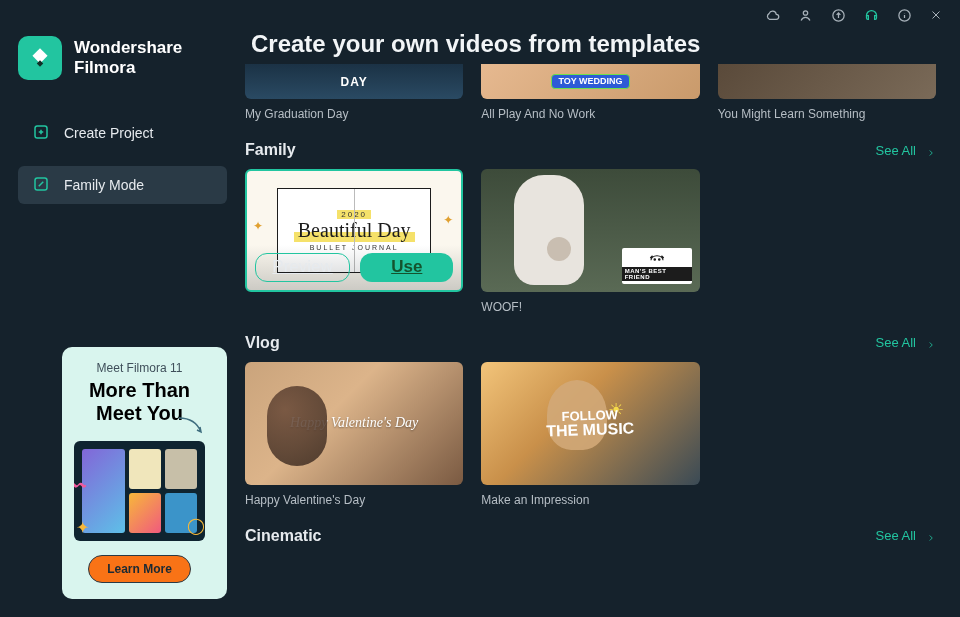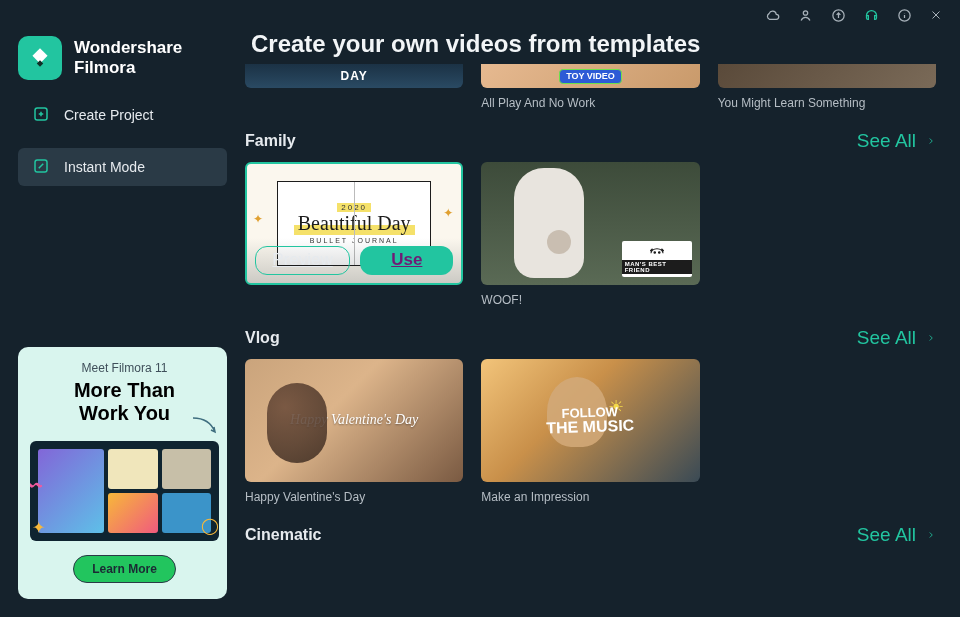--- a/index.html
+++ b/index.html
@@ -26,21 +26,21 @@
     .titlebar-icon.accent { color: #22c5a0; }
     .app-body { display: flex; flex: 1; min-height: 0; }
     .sidebar {
       width: 245px;
       padding: 6px 18px 18px 18px;
       display: flex;
       flex-direction: column;
     }
     .brand {
       display: flex; align-items: center; gap: 12px;
-      margin-bottom: 16px;
+      margin-bottom: 34px;
     }
     .brand-logo {
       width: 44px; height: 44px; border-radius: 10px;
       background: #22c5a0;
       display: flex; align-items: center; justify-content: center;
     }
     .brand-logo svg { width: 26px; height: 26px; }
     .brand-text { color: #fff; font-weight: 600; font-size: 17px; line-height: 1.15; }
     .nav-item {
       display: flex; align-items: center; gap: 14px;
@@ -50,22 +50,23 @@
       cursor: pointer;
       margin-bottom: 14px;
     }
     .nav-item.active { background: #2a3a46; }
     .nav-item svg { width: 18px; height: 18px; flex-shrink:0; }
     .nav-icon-accent { color: #22c5a0; }
     .promo {
       margin-top: auto;
       background: #d9f5ee;
       border-radius: 10px;
-      padding: 14px 8px 16px 12px;
+      padding: 14px 22px 16px 12px;
       text-align: center;
+      margin-left: 44px;
     }
     .promo-tag { color: #3f4f5a; font-size: 12px; margin-bottom: 4px; }
     .promo-title {
       color: #000000; font-weight: 800; font-size: 20px; line-height: 1.15;
       margin-bottom: 6px;
       position: relative;
     }
     .promo-arrow {
       position: absolute; right: -2px; bottom: -18px; color: #3f6e7f;
     }
@@ -84,21 +85,21 @@
     .pg { border-radius: 3px; }
     .pg1 { grid-row: 1 / 3; background: linear-gradient(135deg,#8266d8,#5ec0e8); }
     .pg2 { background: #f0e6bb; }
     .pg3 { background: #c7bfa8; }
     .pg4 { background: linear-gradient(135deg,#f7b83a,#f05a7e); }
     .pg5 { background: #3b94c9; }
     .doodle {
       position: absolute; font-size: 16px;
     }
     .promo-btn {
-      background: #22c55e; color: #1b2a34; font-weight: 600; font-size: 12px;
+      background: #f97316; color: #1b2a34; font-weight: 600; font-size: 12px;
       border: 1px solid #2a3a46; padding: 6px 18px; border-radius: 18px;
       cursor: pointer;
     }
     .content {
       flex: 1; position: relative; overflow: hidden;
     }
     .content-inner {
       position: absolute; inset: 0; overflow-y: hidden;
       padding: 0 24px 0 0;
     }
@@ -106,42 +107,42 @@
       color: #f2f5f7; font-size: 24px; font-weight: 700;
       margin: 0 0 6px 6px;
     }
     .section { margin-top: 0; }
     .section-head {
       display: flex; align-items: center; justify-content: space-between;
       margin: 20px 0 10px 0;
     }
     .section-title { color: #e6eaee; font-size: 16px; font-weight: 600; }
     .see-all {
-      display: flex; align-items: center; gap: 10px;
-      color: #22c5a0; font-size: 19px; cursor: pointer;
+      display: flex; align-items: flex-end; gap: 10px;
+      color: #22c5a0; font-size: 13px; cursor: pointer;
     }
     .row3 {
       display: grid; grid-template-columns: repeat(3, 1fr); gap: 18px;
     }
     .card {
       display: flex; flex-direction: column;
       cursor: pointer;
     }
     .thumb {
       width: 100%; aspect-ratio: 208 / 117;
       border-radius: 6px; position: relative; overflow: hidden;
       background: #3a4550;
     }
     .caption {
       font-size: 12px; color: #b6bec5;
       margin-top: 8px;
     }
     
     .partial-row .thumb-partial {
-      height: 24px; border-radius: 0 0 6px 6px; position: relative; overflow: hidden;
+      height: 35px; border-radius: 0 0 6px 6px; position: relative; overflow: hidden;
     }
 
     
     .tp-grad { background: linear-gradient(180deg,#1b3245,#2a4a63); display:flex;align-items:center;justify-content:center; }
     .tp-grad .badge { color:#fff;font-weight:800;font-size:12px;letter-spacing:1px; }
     .tp-toy { background: linear-gradient(135deg,#e6b990,#c99a6b); display:flex;align-items:center;justify-content:center; }
     .tp-toy .bubble { background:#2d5bd6;color:#fff;font-size:9px;font-weight:800;padding:2px 6px;border-radius:4px;line-height:1;border:1px solid #6fe04a; }
     .tp-learn { background: linear-gradient(135deg,#5a4a3a,#7a6a58); }
 
     .t-beautiful {
@@ -195,21 +196,21 @@
       position: absolute; left:0; right:0; bottom:0;
       padding: 8px; display:flex; gap:10px;
       background: linear-gradient(transparent, rgba(16,24,30,.2));
     }
     .hbtn {
       flex:1; height:29px; border-radius:12px; font-size:17px; display:flex;align-items:center;justify-content:center;
       cursor:pointer;
       text-decoration:underline;
     }
     .hbtn.preview { border:1px solid #22c5a0; color:#e6eaee; background:transparent;}
-    .hbtn.use { background:#22c5a0; color:#701a75; font-weight:600;}
+    .hbtn.use { background:#22c5a0; color:#14532d; font-weight:600;}
 
     .chev { width:10px;height:10px; }
   </style>
 </head>
 <body>
 
 <div class="titlebar">
   <span class="titlebar-icon">
     <svg viewBox="0 0 24 24" fill="none" stroke="currentColor" stroke-width="2">
         <path d="M18 18a4 4 0 0 0 0-8 6 6 0 0 0-11.5-1A5 5 0 0 0 7 18h11z"></path>
@@ -271,28 +272,28 @@
       <span>Create Project</span>
     </div>
 
     <div class="nav-item active">
       <span class="nav-icon-accent">
         <svg viewBox="0 0 24 24" fill="none" stroke="currentColor" stroke-width="2">
             <rect x="4" y="4" width="16" height="16" rx="3"></rect>
             <path d="M9 15l6-6M9 9h.01M15 15h.01"></path>
           </svg>
       </span>
-      <span>Instant Mode</span>
+      <span>Family Mode</span>
     </div>
 
 
     <div class="promo">
       <div class="promo-tag">Meet Filmora 11</div>
       <div class="promo-title">
-        <span>More Than</span><br><span>Work You</span>
+        <span>More Than</span><br><span>Meet You</span>
         <span class="promo-arrow">
           <svg width="30" height="22" viewBox="0 0 30 22" fill="none" stroke="currentColor" stroke-width="1.5">
               <path d="M2 2c10 0 18 4 22 14M20 14l4 2-1-5"></path>
             </svg>
         </span>
       </div>
       <div class="promo-media">
         <div class="promo-grid">
           <div class="pg pg1"></div>
             <div class="pg pg2"></div>
@@ -310,24 +311,25 @@
 
   <main class="content">
     <div class="content-inner">
       <h1 class="page-title">Create your own videos from templates</h1>
 
       <div class="row3 partial-row section">
         <div class="card">
           <div class="thumb-partial tp-grad">
               <span class="badge">DAY</span>
             </div>
+          <div class="caption">My Graduation Day</div>
         </div>
         <div class="card">
           <div class="thumb-partial tp-toy">
-              <span class="bubble">TOY VIDEO</span>
+              <span class="bubble">TOY WEDDING</span>
             </div>
           <div class="caption">All Play And No Work</div>
         </div>
         <div class="card">
           <div class="thumb-partial tp-learn"></div>
           <div class="caption">You Might Learn Something</div>
         </div>
       </div>
 
       <div class="section-head">

